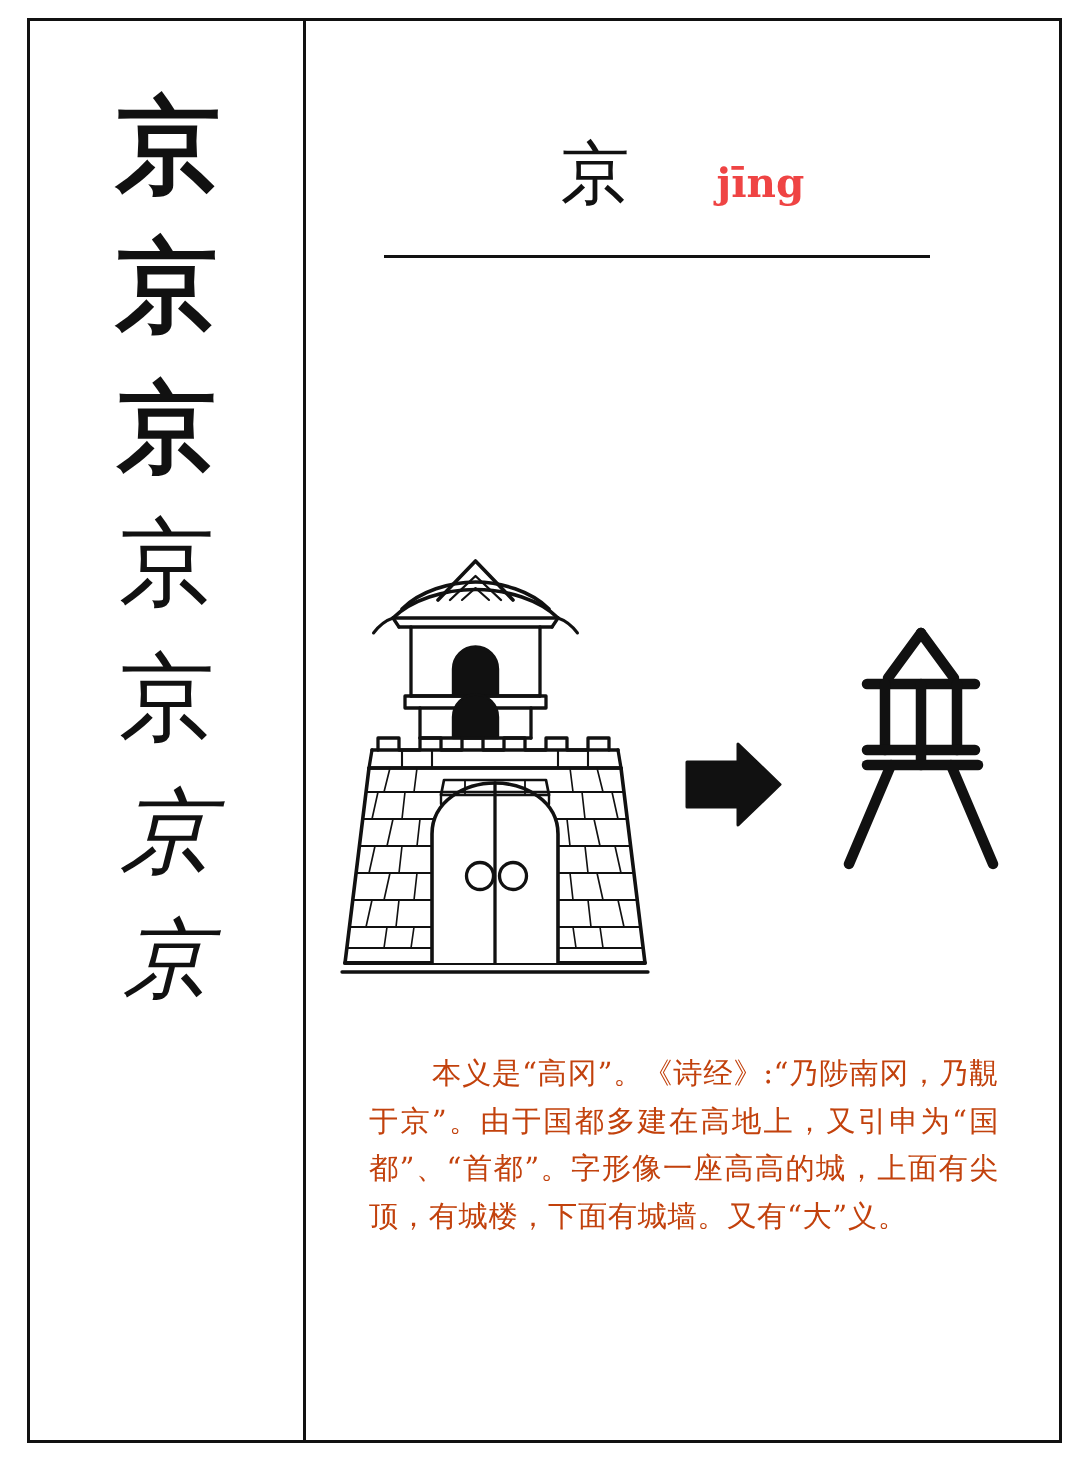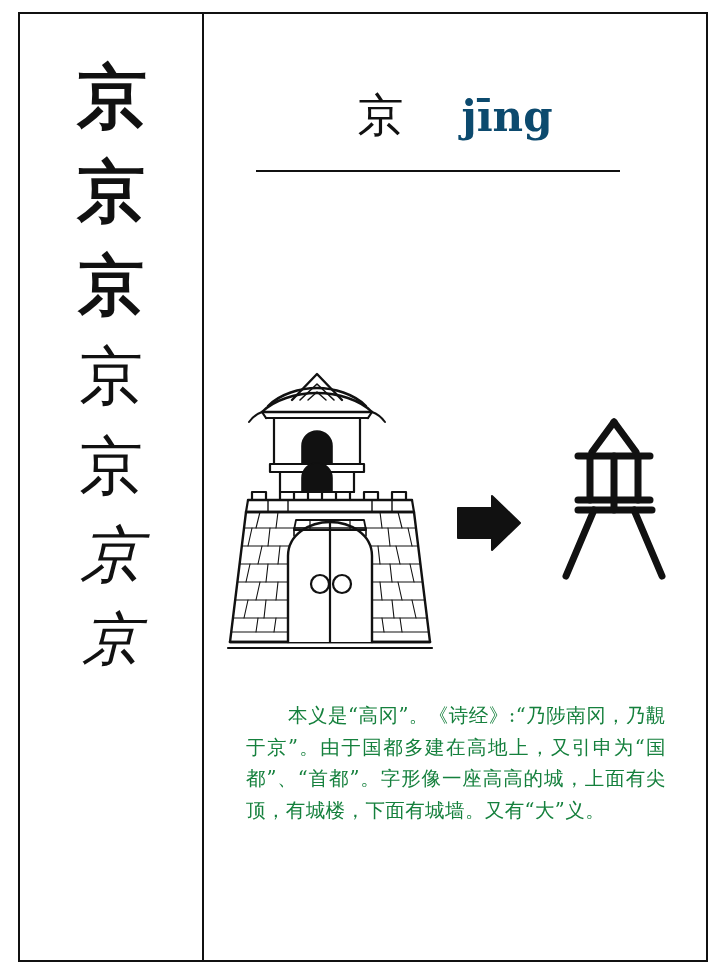--- a/index.html
+++ b/index.html
@@ -115,24 +115,24 @@
     align-items: baseline;
     justify-content: center;
   }
   .headword {
     font-size: 46px;
     font-family: "DejaVu Serif", serif;
     color: #111;
     line-height: 1;
   }
   .pinyin {
-    font-size: 42px;
-    font-family: "DejaVu Serif", serif;
-    font-weight: 700;
-    color: #0c4a6e;
+    font-size: 27px;
+    font-family: "DejaVu Serif", serif;
+    font-weight: 700;
+    color: #ef4444;
     margin-left: 58px;
     line-height: 1;
   }
   .head-rule {
     position: absolute;
     left: 52px;
     top: 156px;
     width: 364px;
     height: 0;
     border-top: 2px solid #111;
@@ -148,21 +148,21 @@
   .illus svg { display: block; }
   
   .definition {
     position: absolute;
     left: 42px;
     top: 686px;
     width: 420px;
     font-family: "DejaVu Serif", serif;
     font-size: 19.5px;
     line-height: 1.62;
-    color: #15803d;
+    color: #c2410c;
     text-align: justify;
     text-indent: 42px;
     letter-spacing: 0.4px;
   }
 </style>
 </head>
 <body>
 
 <div class="page">
 

